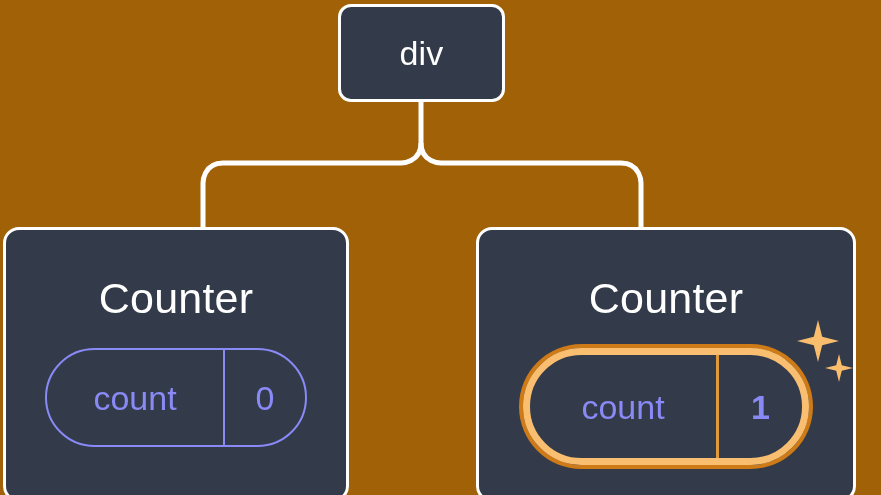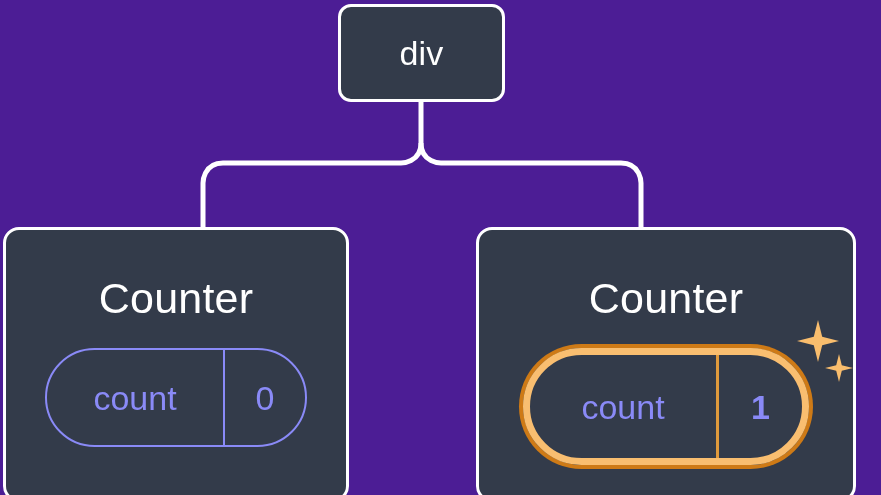--- a/index.html
+++ b/index.html
@@ -4,21 +4,21 @@
 <style>
   html, body {
     margin: 0;
     padding: 0;
     background: #4d6a72;
   }
   #stage {
     position: relative;
     width: 881px;
     height: 495px;
-    background: #4c1d95;
+    background: #a16207;
     overflow: hidden;
     font-family: "Liberation Sans", sans-serif;
   }
 
   
   #connectors {
     position: absolute;
     left: 0;
     top: 0;
     width: 881px;

